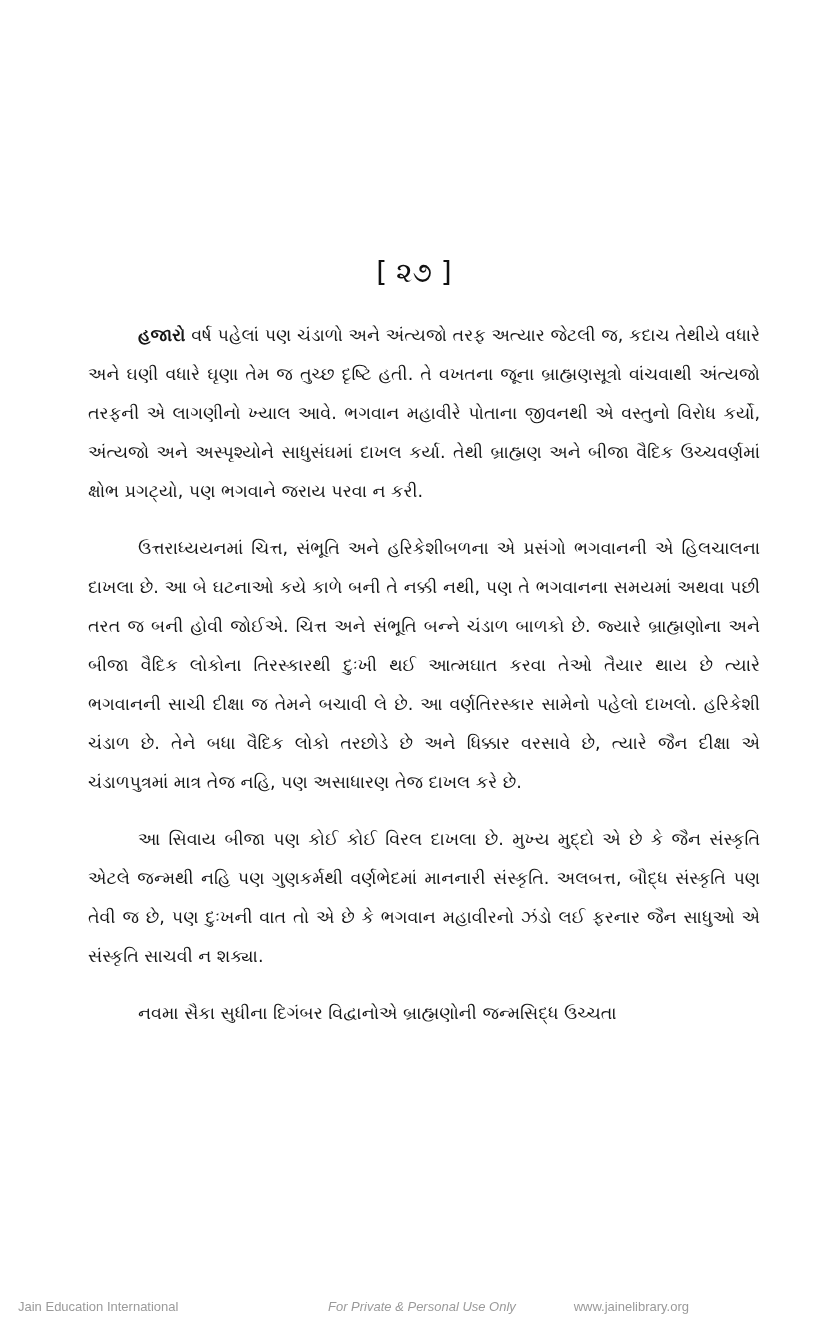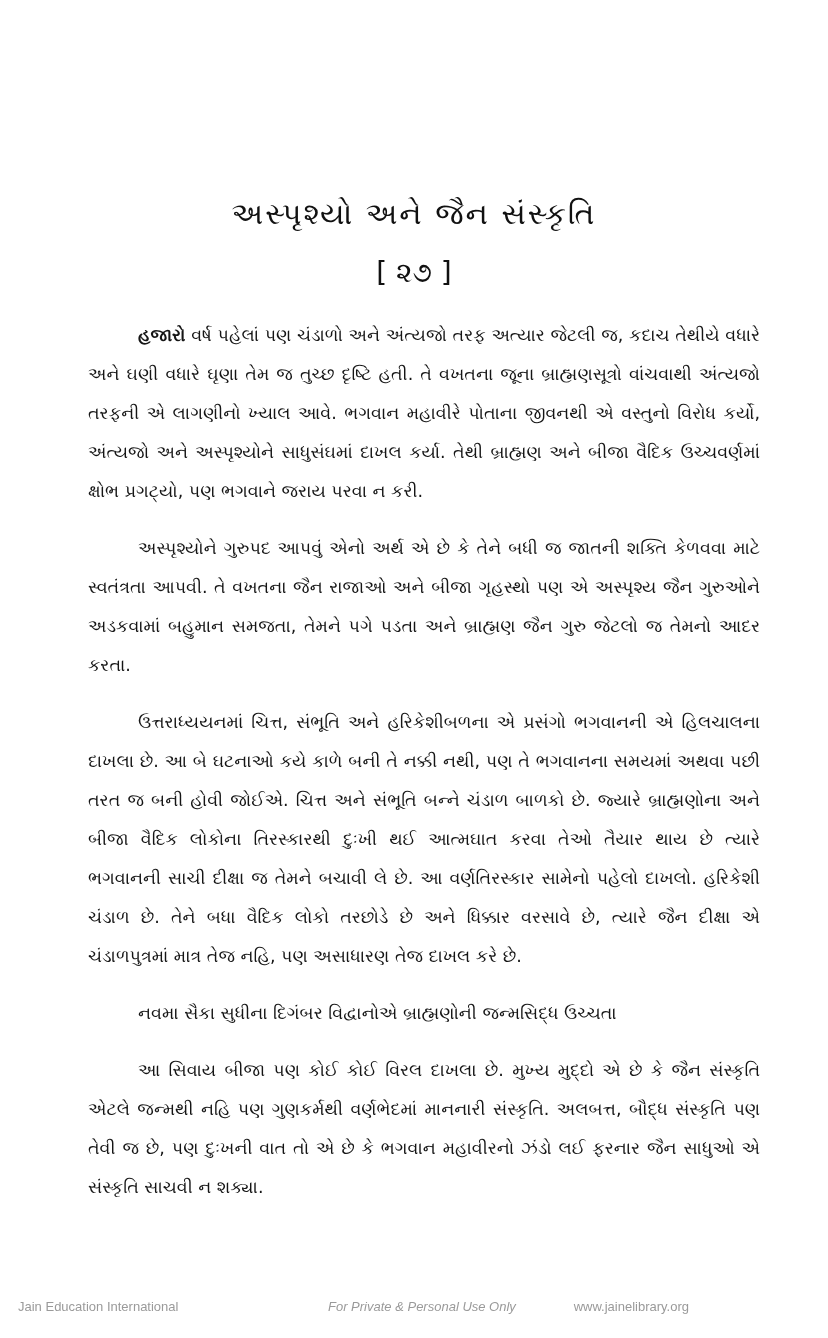--- a/index.html
+++ b/index.html
@@ -30,29 +30,27 @@
     }
     .footer span { position: absolute; top: 0; white-space: nowrap; }
     .f-left { left: 18px; }
     .f-mid { left: 328px; font-style: italic; }
     .f-right { right: 16px; text-align: center; }
   </style>
 </head>
 <body>
 
 <div class="page">
-  <div class="title">અસ્પૃશ્યો અને જૈન સંસ્કૃતિ</div>
   <div class="chapter-no">[ ૨૭ ]</div>
 
   <div class="body">
     <p class="para"><span class="lead">હજારો</span><span> વર્ષ પહેલાં પણ ચંડાળો અને અંત્યજો તરફ અત્યાર જેટલી જ, કદાચ તેથીયે વધારે અને ઘણી વધારે ઘૃણા તેમ જ તુચ્છ દૃષ્ટિ હતી. તે વખતના જૂના બ્રાહ્મણસૂત્રો વાંચવાથી અંત્યજો તરફની એ લાગણીનો ખ્યાલ આવે. ભગવાન મહાવીરે પોતાના જીવનથી એ વસ્તુનો વિરોધ કર્યો, અંત્યજો અને અસ્પૃશ્યોને સાધુસંઘમાં દાખલ કર્યા. તેથી બ્રાહ્મણ અને બીજા વૈદિક ઉચ્ચવર્ણમાં ક્ષોભ પ્રગટ્યો, પણ ભગવાને જરાય પરવા ન કરી.</span></p>
-    <p class="para"><span>અસ્પૃશ્યોને ગુરુપદ આપવું એનો અર્થ એ છે કે તેને બધી જ જાતની શક્તિ કેળવવા માટે સ્વતંત્રતા આપવી. તે વખતના જૈન રાજાઓ અને બીજા ગૃહસ્થો પણ એ અસ્પૃશ્ય જૈન ગુરુઓને અડકવામાં બહુમાન સમજતા, તેમને પગે પડતા અને બ્રાહ્મણ જૈન ગુરુ જેટલો જ તેમનો આદર કરતા.</span></p>
     <p class="para"><span>ઉત્તરાધ્યયનમાં ચિત્ત, સંભૂતિ અને હરિકેશીબળના એ પ્રસંગો ભગવાનની એ હિલચાલના દાખલા છે. આ બે ઘટનાઓ કયે કાળે બની તે નક્કી નથી, પણ તે ભગવાનના સમયમાં અથવા પછી તરત જ બની હોવી જોઈએ. ચિત્ત અને સંભૂતિ બન્ને ચંડાળ બાળકો છે. જ્યારે બ્રાહ્મણોના અને બીજા વૈદિક લોકોના તિરસ્કારથી દુઃખી થઈ આત્મઘાત કરવા તેઓ તૈયાર થાય છે ત્યારે ભગવાનની સાચી દીક્ષા જ તેમને બચાવી લે છે. આ વર્ણતિરસ્કાર સામેનો પહેલો દાખલો. હરિકેશી ચંડાળ છે. તેને બધા વૈદિક લોકો તરછોડે છે અને ધિક્કાર વરસાવે છે, ત્યારે જૈન દીક્ષા એ ચંડાળપુત્રમાં માત્ર તેજ નહિ, પણ અસાધારણ તેજ દાખલ કરે છે.</span></p>
+    <p class="para"><span>આ સિવાય બીજા પણ કોઈ કોઈ વિરલ દાખલા છે. મુખ્ય મુદ્દો એ છે કે જૈન સંસ્કૃતિ એટલે જન્મથી નહિ પણ ગુણકર્મથી વર્ણભેદમાં માનનારી સંસ્કૃતિ. અલબત્ત, બૌદ્ધ સંસ્કૃતિ પણ તેવી જ છે, પણ દુઃખની વાત તો એ છે કે ભગવાન મહાવીરનો ઝંડો લઈ ફરનાર જૈન સાધુઓ એ સંસ્કૃતિ સાચવી ન શક્યા.</span></p>
     <p class="para"><span>નવમા સૈકા સુધીના દિગંબર વિદ્વાનોએ બ્રાહ્મણોની જન્મસિદ્ધ ઉચ્ચતા</span></p>
-    <p class="para"><span>આ સિવાય બીજા પણ કોઈ કોઈ વિરલ દાખલા છે. મુખ્ય મુદ્દો એ છે કે જૈન સંસ્કૃતિ એટલે જન્મથી નહિ પણ ગુણકર્મથી વર્ણભેદમાં માનનારી સંસ્કૃતિ. અલબત્ત, બૌદ્ધ સંસ્કૃતિ પણ તેવી જ છે, પણ દુઃખની વાત તો એ છે કે ભગવાન મહાવીરનો ઝંડો લઈ ફરનાર જૈન સાધુઓ એ સંસ્કૃતિ સાચવી ન શક્યા.</span></p>
   </div>
 
   <div class="footer">
     <span class="f-left">Jain Education International</span>
     <span class="f-mid">For Private &amp; Personal Use Only</span>
     <span class="f-right">www.jainelibrary.org</span>
   </div>
 </div>
 
 </body></html>

